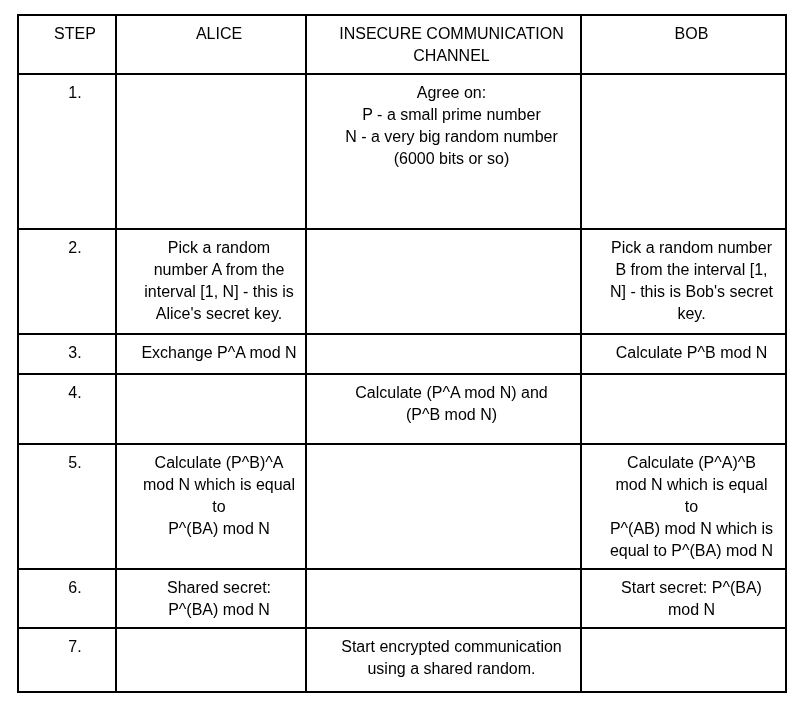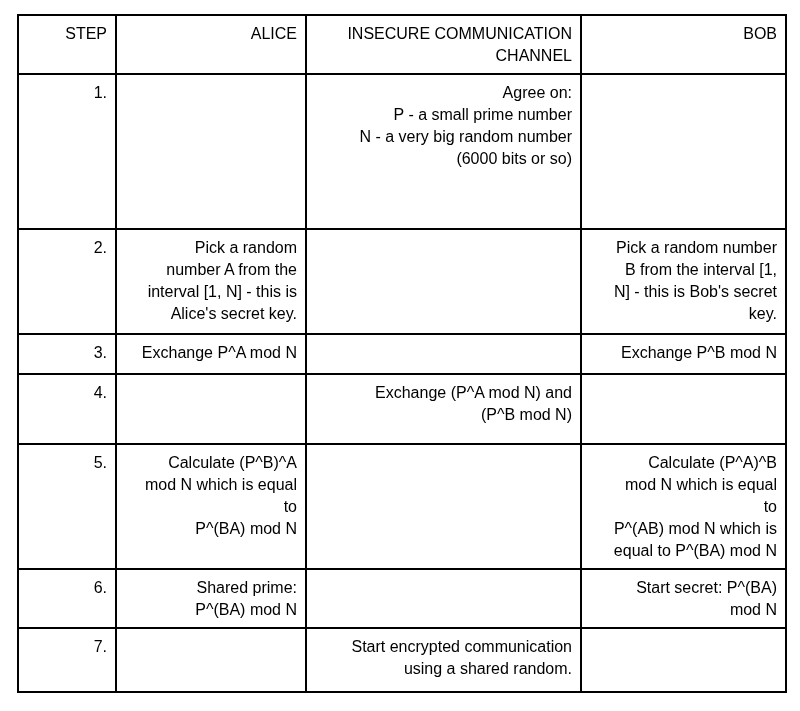--- a/index.html
+++ b/index.html
@@ -21,21 +21,21 @@
     width: 768px;
     background: #ffffff;
   }
   table.dh col.c-step    { width: 98px;  }
   table.dh col.c-alice   { width: 190px; }
   table.dh col.c-channel { width: 275px; }
   table.dh col.c-bob     { width: 205px; }
   table.dh td, table.dh th {
     border: 2px solid #000000;
     vertical-align: top;
-    text-align: right;
+    text-align: center;
     padding: 7px 8px 6px 24px;
     font-size: 16px;
     line-height: 22px;
     font-weight: 400;
     white-space: pre-wrap;
     overflow: hidden;
     box-sizing: border-box;
   }
   tr.row-header  { height: 59px;  }
   tr.row-1       { height: 155px; }
@@ -82,45 +82,45 @@
       <td></td>
       <td>Pick a random number
 B from the interval [1,
 N] - this is Bob's secret
 key.</td>
     </tr>
     <tr class="row-3">
       <td>3.</td>
       <td>Exchange P^A mod N</td>
       <td></td>
-      <td>Exchange P^B mod N</td>
+      <td>Calculate P^B mod N</td>
     </tr>
     <tr class="row-4">
       <td>4.</td>
       <td></td>
-      <td>Exchange (P^A mod N) and
+      <td>Calculate (P^A mod N) and
 (P^B mod N)</td>
       <td></td>
     </tr>
     <tr class="row-5">
       <td>5.</td>
       <td>Calculate (P^B)^A
 mod N which is equal
 to
 P^(BA) mod N</td>
       <td></td>
       <td>Calculate (P^A)^B
 mod N which is equal
 to
 P^(AB) mod N which is
 equal to P^(BA) mod N</td>
     </tr>
     <tr class="row-6">
       <td>6.</td>
-      <td>Shared prime:
+      <td>Shared secret:
 P^(BA) mod N</td>
       <td></td>
       <td>Start secret: P^(BA)
 mod N</td>
     </tr>
     <tr class="row-7">
       <td>7.</td>
       <td></td>
       <td>Start encrypted communication
 using a shared random.</td>

